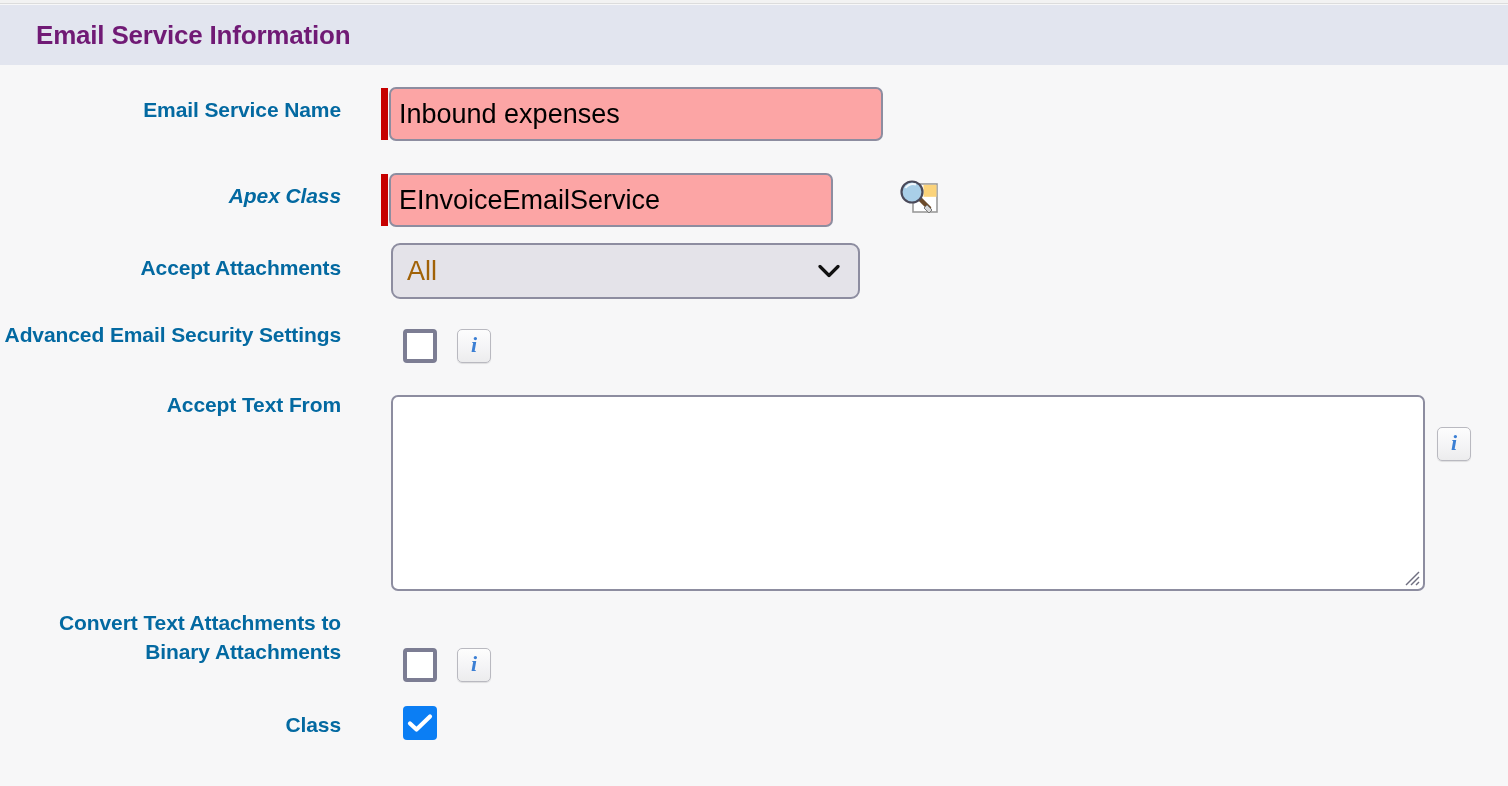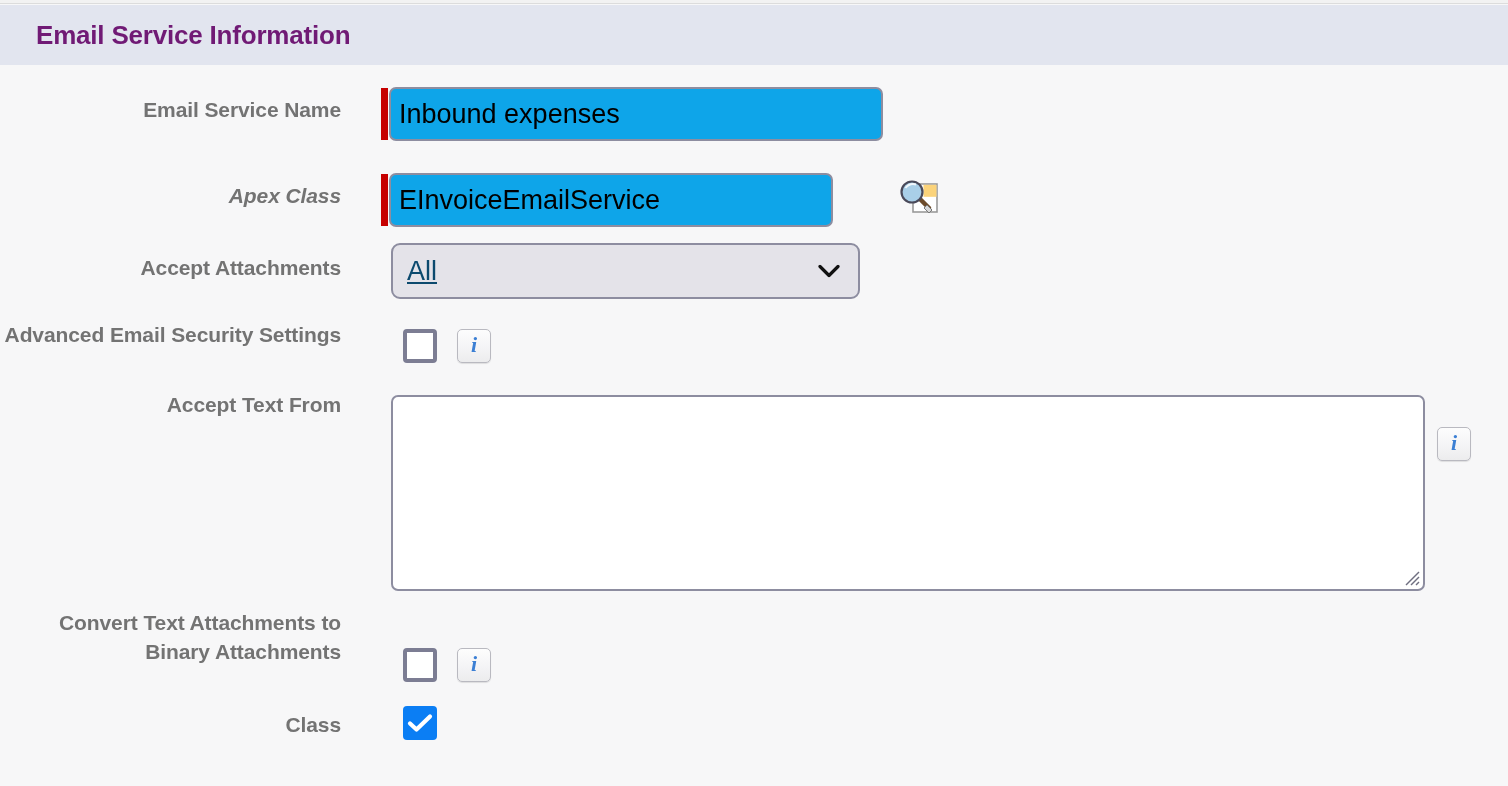--- a/index.html
+++ b/index.html
@@ -63,36 +63,36 @@
     width: 1508px;
   }
 
   .label {
     position: absolute;
     left: 0;
     width: 341px;
     text-align: right;
     font-size: 21px;
     font-weight: bold;
-    color: #737373;
+    color: #0369a1;
     line-height: 29px;
     letter-spacing: -0.1px;
   }
 
   
   .req-bar {
     position: absolute;
     width: 7px;
     background: #c60000;
   }
 
   
   .text-input {
     position: absolute;
-    background: #0ea5e9;
+    background: #fca5a5;
     border: 2px solid #8d8da0;
     border-radius: 7px;
     font-family: "Liberation Sans", sans-serif;
     font-size: 27px;
     color: #000000;
     padding: 0 8px;
     outline: none;
   }
 
   
@@ -103,22 +103,21 @@
     position: relative;
     width: 100%;
     height: 100%;
     background: #e4e3e9;
     border: 2px solid #8d8da0;
     border-radius: 9px;
     display: flex;
     align-items: center;
     padding-left: 14px;
     font-size: 27px;
-    color: #0c4a6e;
-    text-decoration: underline;
+    color: #a16207;
   }
   .select-chevron {
     position: absolute;
     right: 18px;
     top: 50%;
     transform: translateY(-50%);
     width: 22px;
     height: 13px;
   }
 

